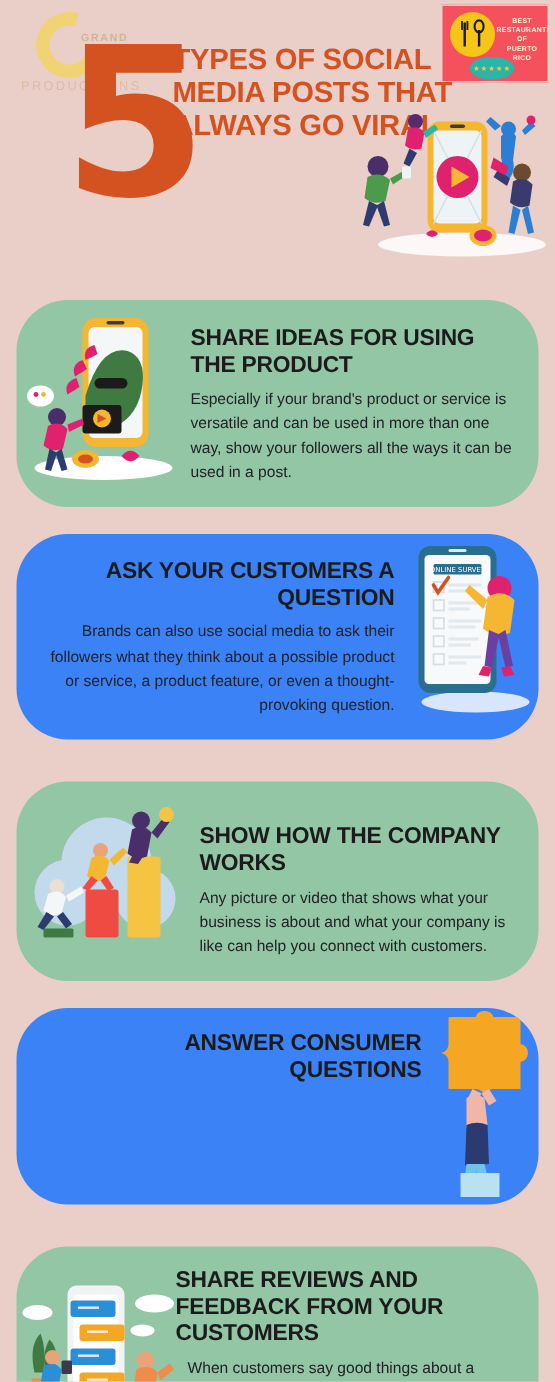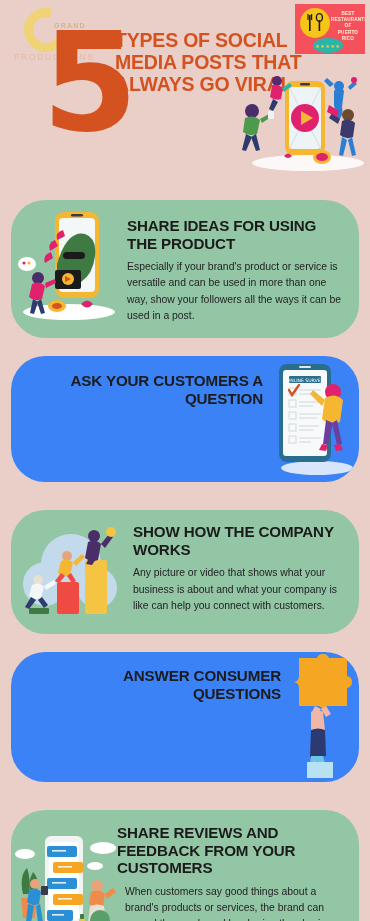--- a/index.html
+++ b/index.html
@@ -198,21 +198,21 @@
   #card-1 .art { flex: 0 0 112px; }
   #card-1 .card-text { padding-top: 17px; }
 
   
   #card-2 .card-inner { min-height: 122px; }
   #card-2 .art { flex: 0 0 88px; }
   #card-2 .card-text { padding: 16px 8px 14px 22px; }
 
   
   #card-3 .art { flex: 0 0 118px; }
-  #card-3 .card-text { padding-top: 13px; }
+  #card-3 .card-text { padding-top: 28px; }
 
   
   #card-4 .card-inner { min-height: 126px; }
   #card-4 .art { flex: 0 0 74px; }
   #card-4 .card-text { padding: 15px 4px 14px 20px; }
 
   
   #card-5 { margin-bottom: 22px; }
   #card-5 .card-inner { min-height: 140px; }
   #card-5 .art { flex: 0 0 112px; }
@@ -366,20 +366,21 @@
           <path d="M54 42 q10 -6 18 2 l-3 22 q-10 4 -18 -3 z" fill="#f5b731"></path>
           <path d="M55 64 l-3 24 5 1 5 -22 z" fill="#6b3fa0"></path>
           <path d="M66 64 l5 24 -5 1 -5 -22 z" fill="#6b3fa0"></path>
           <path d="M51 88 l-3 6 7 1 2 -6z" fill="#e0216e"></path>
           <path d="M69 88 l3 6 -7 1 -2 -6z" fill="#e0216e"></path>
           <path d="M54 44 l-12 -10 -3 4 12 12 z" fill="#f5b731"></path>
         </svg>
       </div>
       <div class="card-text">
         <div class="card-title">ASK YOUR CUSTOMERS A QUESTION</div>
+        <div class="card-body">Brands can also use social media to ask their followers what they think about a possible product or service, a product feature, or even a thought-provoking question.</div>
       </div>
     </div>
   </div>
 
   <div class="card green" id="card-3">
     <div class="card-inner">
       <div class="art">
         <svg viewBox="0 0 118 120" width="118" height="120">
           <circle cx="60" cy="54" r="30" fill="#c3d9ec"></circle>
           <circle cx="34" cy="74" r="22" fill="#c3d9ec"></circle>

